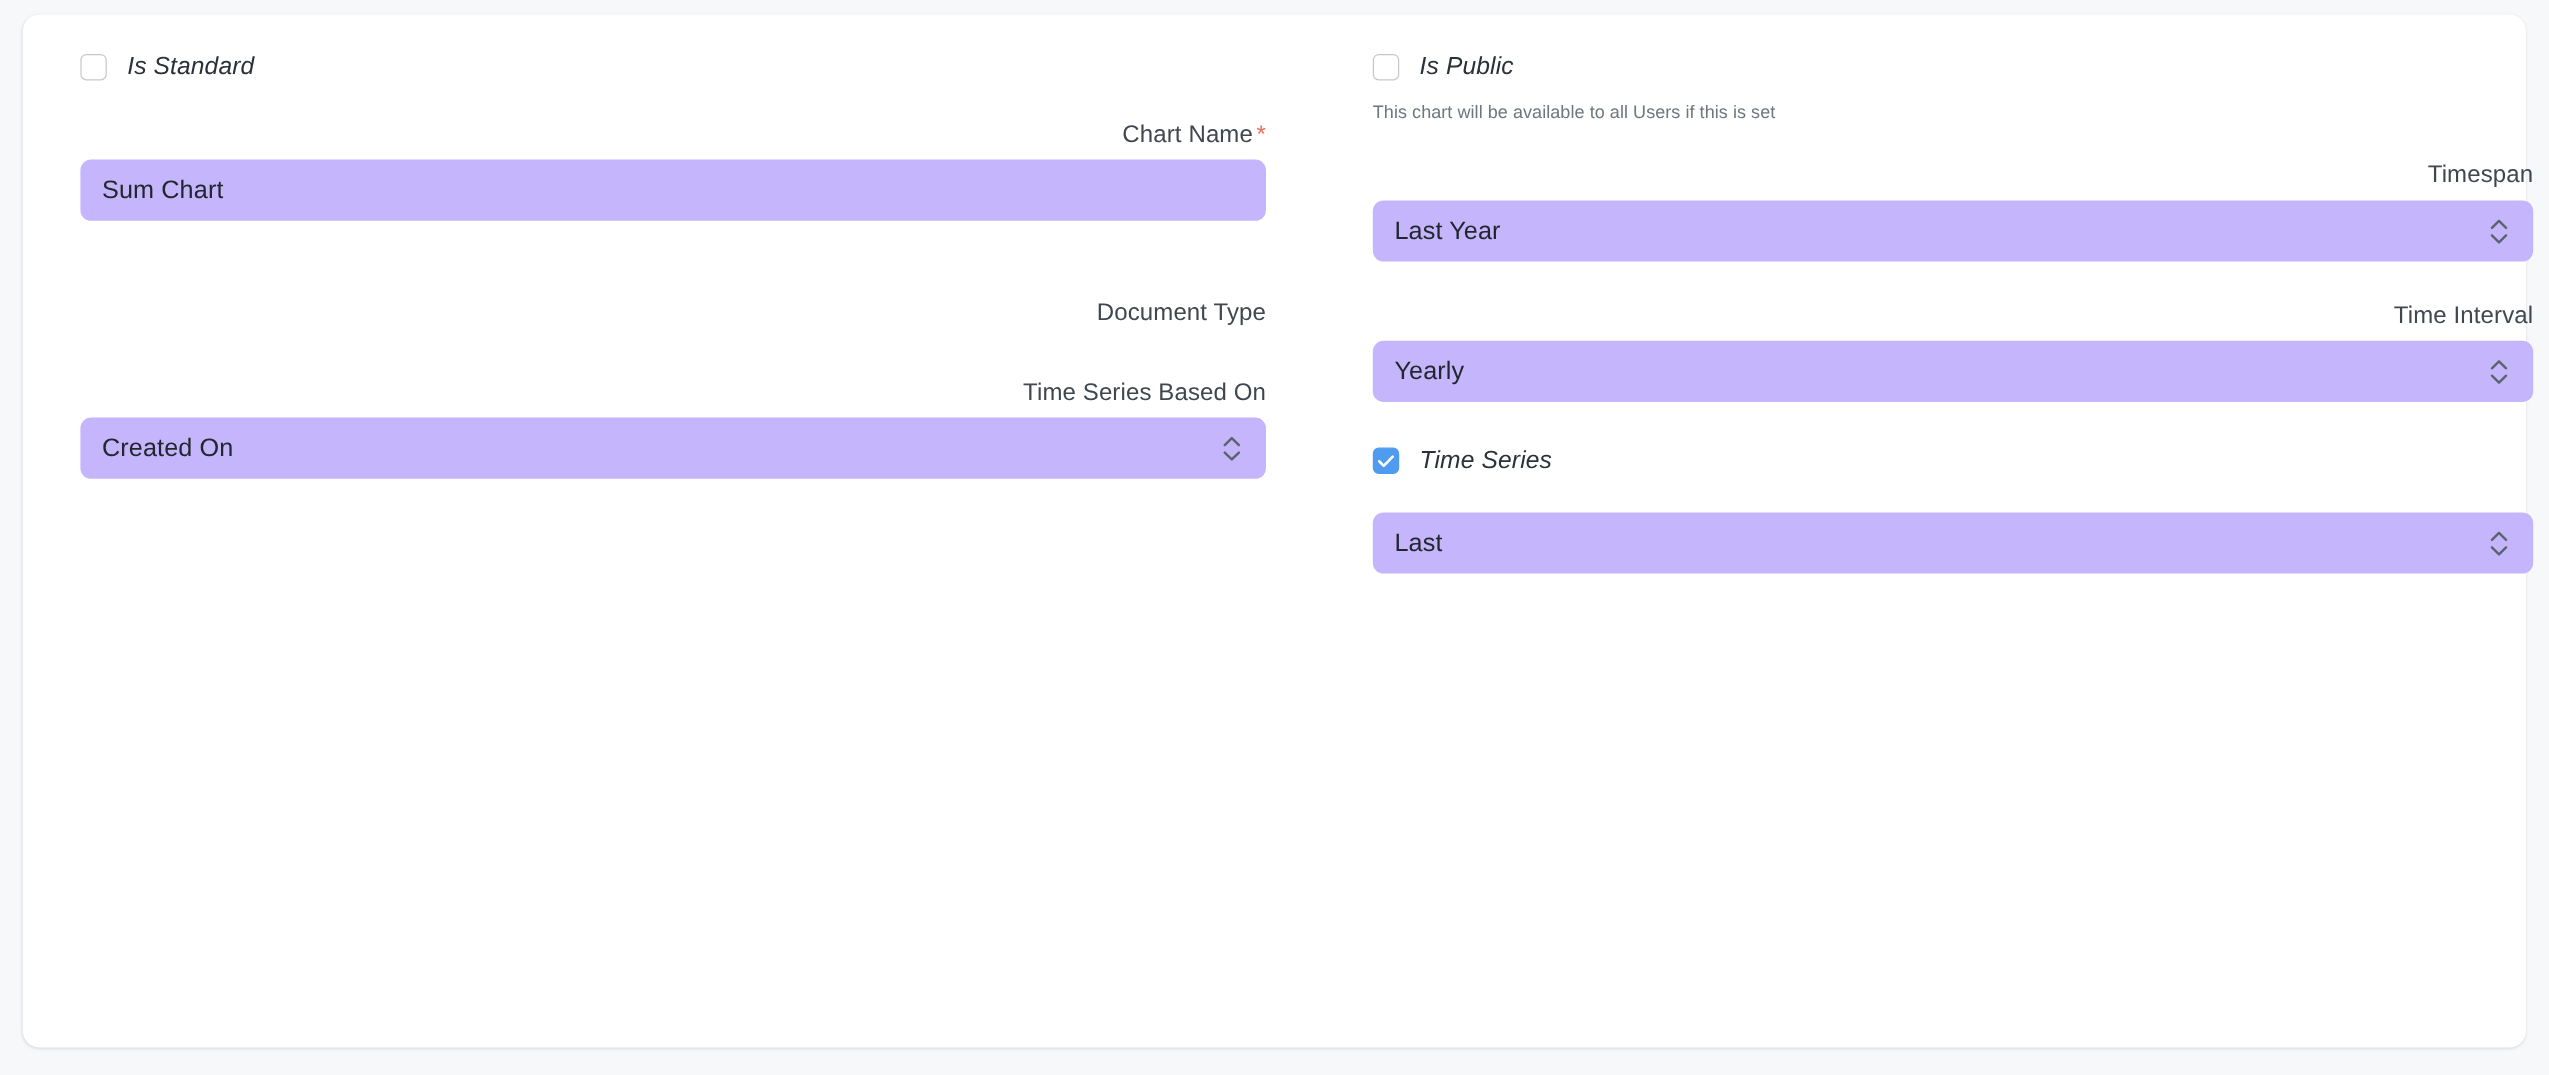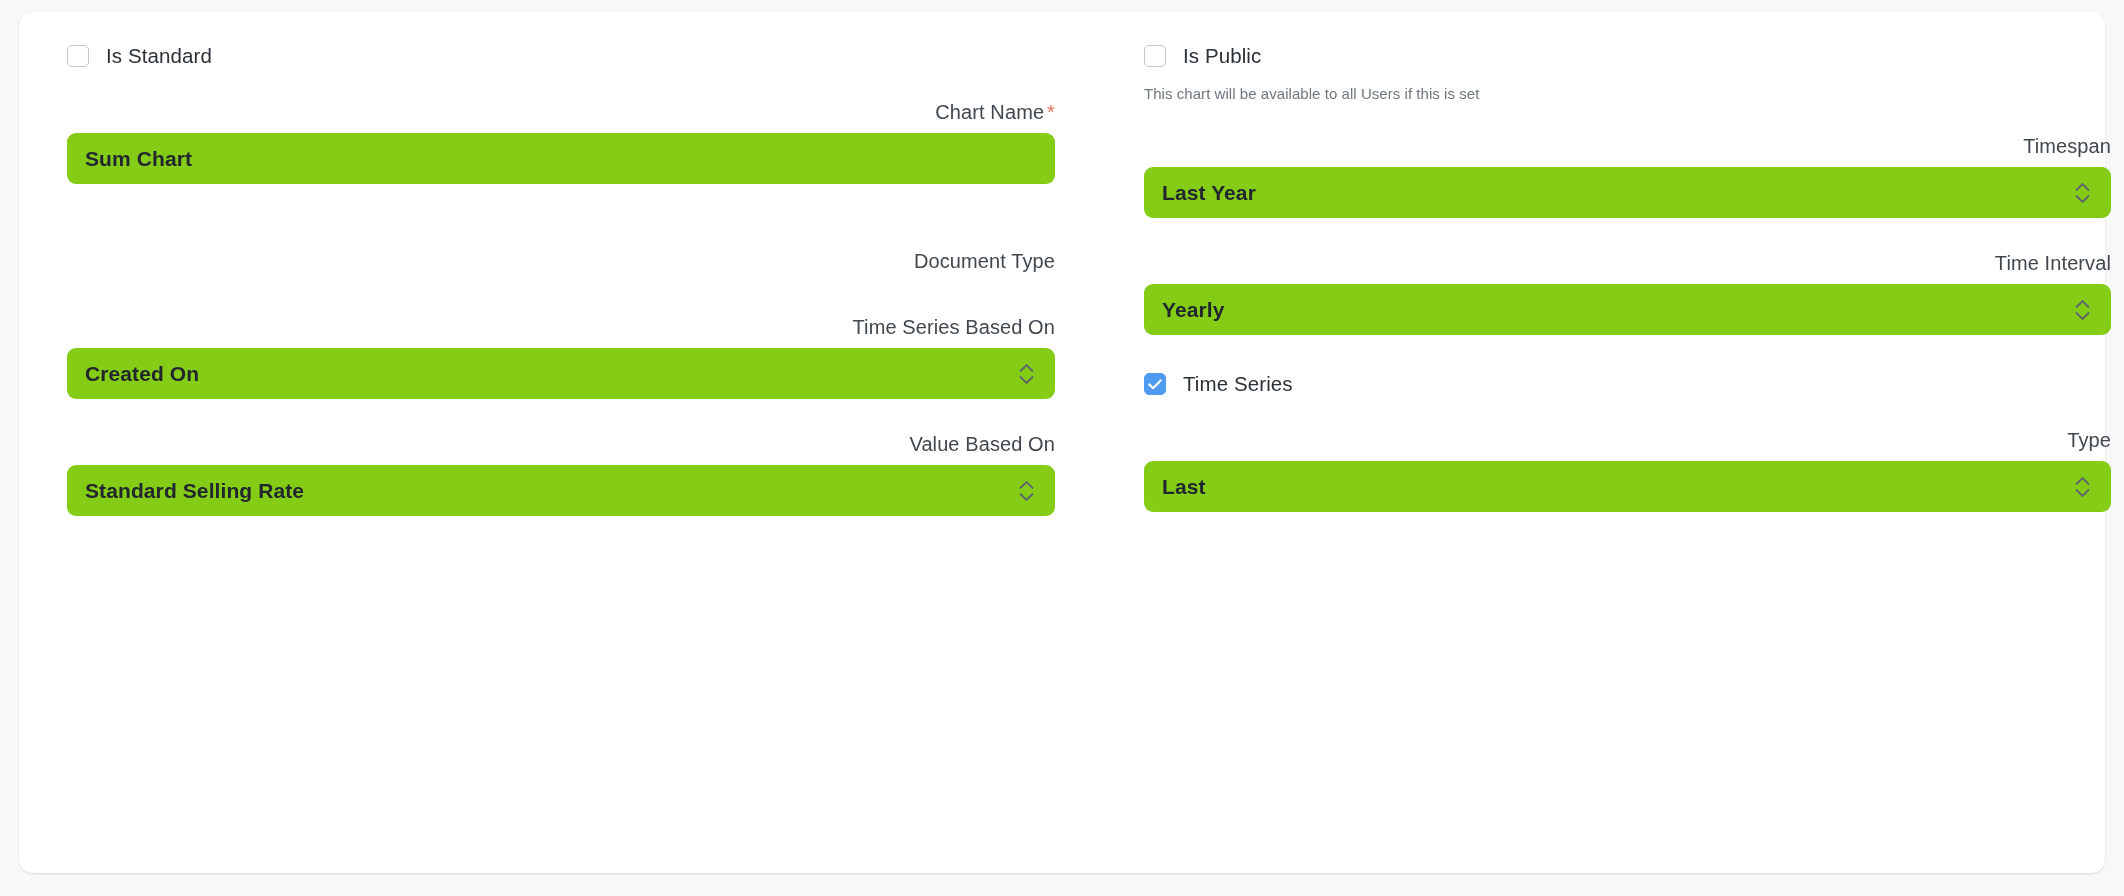--- a/index.html
+++ b/index.html
@@ -70,20 +70,21 @@
     border-color: #4e9bf0;
   }
   .cb-box .tick { display: none; }
   .cb-box.checked .tick { display: block; }
 
   .cb-label {
     font-size: 20.5px;
     color: #2b3138;
     line-height: 26px;
     letter-spacing: 0.1px;
+    font-style: italic;
   }
 
   
   .field { width: 100%; }
 
   .field-label {
     font-size: 20px;
     color: #41474f;
     line-height: 26px;
     letter-spacing: 0.1px;
@@ -94,26 +95,25 @@
   .req {
     color: #e8705a;
     font-size: 20px;
     margin-left: 3px;
   }
 
   .control {
     position: relative;
     width: 100%;
     height: 51px;
-    background: #84cc16;
+    background: #c4b5fd;
     border-radius: 9px;
     display: flex;
     align-items: center;
     padding: 0 18px;
-    font-weight: bold;
   }
 
   .control .value {
     font-size: 21px;
     color: #22272e;
     line-height: 51px;
     letter-spacing: 0.1px;
     white-space: nowrap;
     overflow: hidden;
   }
@@ -192,34 +192,20 @@
                 </svg>
               <svg width="15" height="9" viewBox="0 0 15 9">
                   <path d="M1.6 1.6 L7.5 7.4 L13.4 1.6" fill="none" stroke="#5c636d" stroke-width="2" stroke-linecap="round" stroke-linejoin="round"></path>
                 </svg>
             </span>
           </div>
         </div>
 
         <div class="gap-field"></div>
 
-        <div class="field">
-          <div class="field-label">Value Based On</div>
-          <div class="control">
-            <span class="value">Standard Selling Rate</span>
-            <span class="chev">
-              <svg width="15" height="9" viewBox="0 0 15 9">
-                  <path d="M1.6 7.4 L7.5 1.6 L13.4 7.4" fill="none" stroke="#5c636d" stroke-width="2" stroke-linecap="round" stroke-linejoin="round"></path>
-                </svg>
-              <svg width="15" height="9" viewBox="0 0 15 9">
-                  <path d="M1.6 1.6 L7.5 7.4 L13.4 1.6" fill="none" stroke="#5c636d" stroke-width="2" stroke-linecap="round" stroke-linejoin="round"></path>
-                </svg>
-            </span>
-          </div>
-        </div>
 
       </div>
 
       <div class="col col-right">
 
         <div class="cb-row">
           <span class="cb-box">
             
           </span>
           <span class="cb-label">Is Public</span>
@@ -270,21 +256,20 @@
             <svg class="tick" width="14" height="11" viewBox="0 0 14 11">
               <path d="M1.3 5.4 L5.1 9.2 L12.6 1.5" fill="none" stroke="#ffffff" stroke-width="2.2" stroke-linecap="round" stroke-linejoin="round"></path>
             </svg>
           </span>
           <span class="cb-label">Time Series</span>
         </div>
 
         <div class="gap-cb-to-field"></div>
 
         <div class="field">
-          <div class="field-label">Type</div>
           <div class="control">
             <span class="value">Last</span>
             <span class="chev">
               <svg width="15" height="9" viewBox="0 0 15 9">
                   <path d="M1.6 7.4 L7.5 1.6 L13.4 7.4" fill="none" stroke="#5c636d" stroke-width="2" stroke-linecap="round" stroke-linejoin="round"></path>
                 </svg>
               <svg width="15" height="9" viewBox="0 0 15 9">
                   <path d="M1.6 1.6 L7.5 7.4 L13.4 1.6" fill="none" stroke="#5c636d" stroke-width="2" stroke-linecap="round" stroke-linejoin="round"></path>
                 </svg>
             </span>

